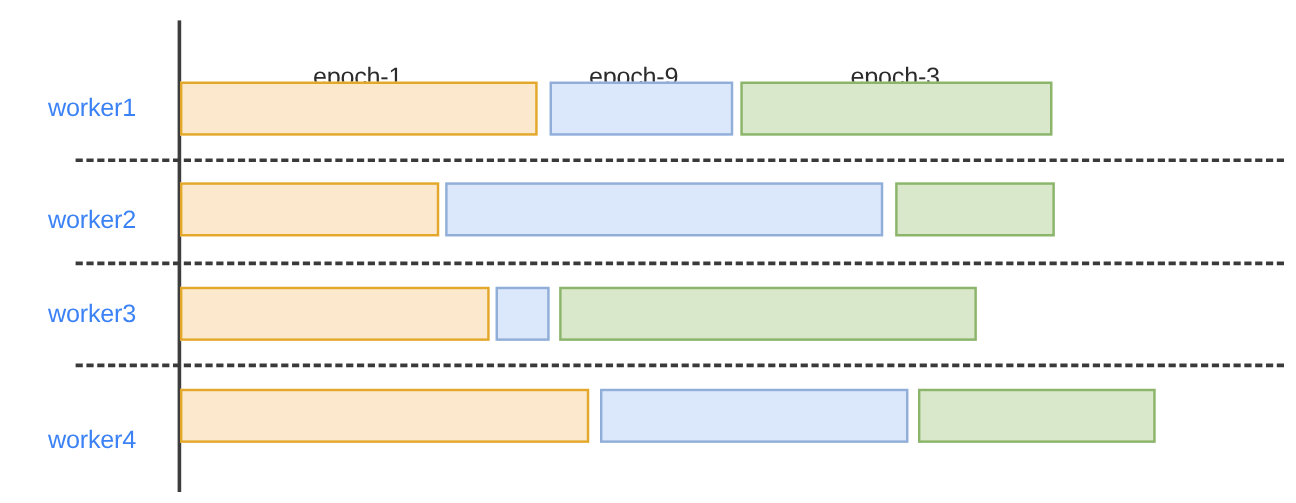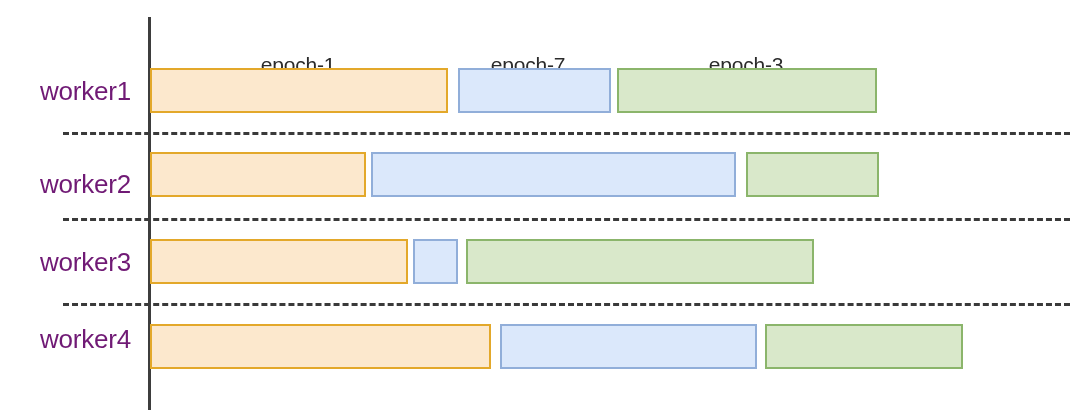--- a/index.html
+++ b/index.html
@@ -30,22 +30,22 @@
     top:17px;
     width:3px;
     height:393px;
     background:#3d3d3d;
   }
 
   
   .worker-label{
     position:absolute;
     left:40px;
-    font-size:26px;
-    color:#701a75;
+    font-size:21px;
+    color:#3b82f6;
     letter-spacing:-0.2px;
     white-space:nowrap;
     transform:translateY(-50%);
   }
 
   
   .separator{
     position:absolute;
     left:63px;
     width:1007px;
@@ -64,37 +64,37 @@
   .bar.epoch2{background:#dbe8fb;border-color:#91aed9;}
   .bar.epoch3{background:#d9e8ca;border-color:#8bb56b;}
 </style>
 </head>
 <body>
 
 <div id="chart">
 
   <div id="epoch-headers">
       <div class="epoch-label" style="left: 298px;">epoch-1</div>
-      <div class="epoch-label" style="left: 528px;">epoch-7</div>
+      <div class="epoch-label" style="left: 528px;">epoch-9</div>
       <div class="epoch-label" style="left: 746px; text-align: right;">epoch-3</div>
     </div>
 
   <div class="axis-line"></div>
 
   <div id="separators">
       <div class="separator" style="top: 132px;"></div>
       <div class="separator" style="top: 218px;"></div>
       <div class="separator" style="top: 303px;"></div>
     </div>
 
   <div id="worker-labels">
       <div class="worker-label" style="top: 90.5px;">worker1</div>
       <div class="worker-label" style="top: 184px;">worker2</div>
       <div class="worker-label" style="top: 262px;">worker3</div>
-      <div class="worker-label" style="top: 339px;">worker4</div>
+      <div class="worker-label" style="top: 367px;">worker4</div>
     </div>
 
   <div id="bars">
       <div class="bar epoch1" style="left: 150px; width: 298px; top: 68px; height: 45px;"></div>
       <div class="bar epoch2" style="left: 458px; width: 153px; top: 68px; height: 45px;"></div>
       <div class="bar epoch3" style="left: 617px; width: 260px; top: 68px; height: 45px;"></div>
       <div class="bar epoch1" style="left: 150px; width: 216px; top: 152px; height: 45px;"></div>
       <div class="bar epoch2" style="left: 371px; width: 365px; top: 152px; height: 45px;"></div>
       <div class="bar epoch3" style="left: 746px; width: 133px; top: 152px; height: 45px;"></div>
       <div class="bar epoch1" style="left: 150px; width: 258px; top: 239px; height: 45px;"></div>

